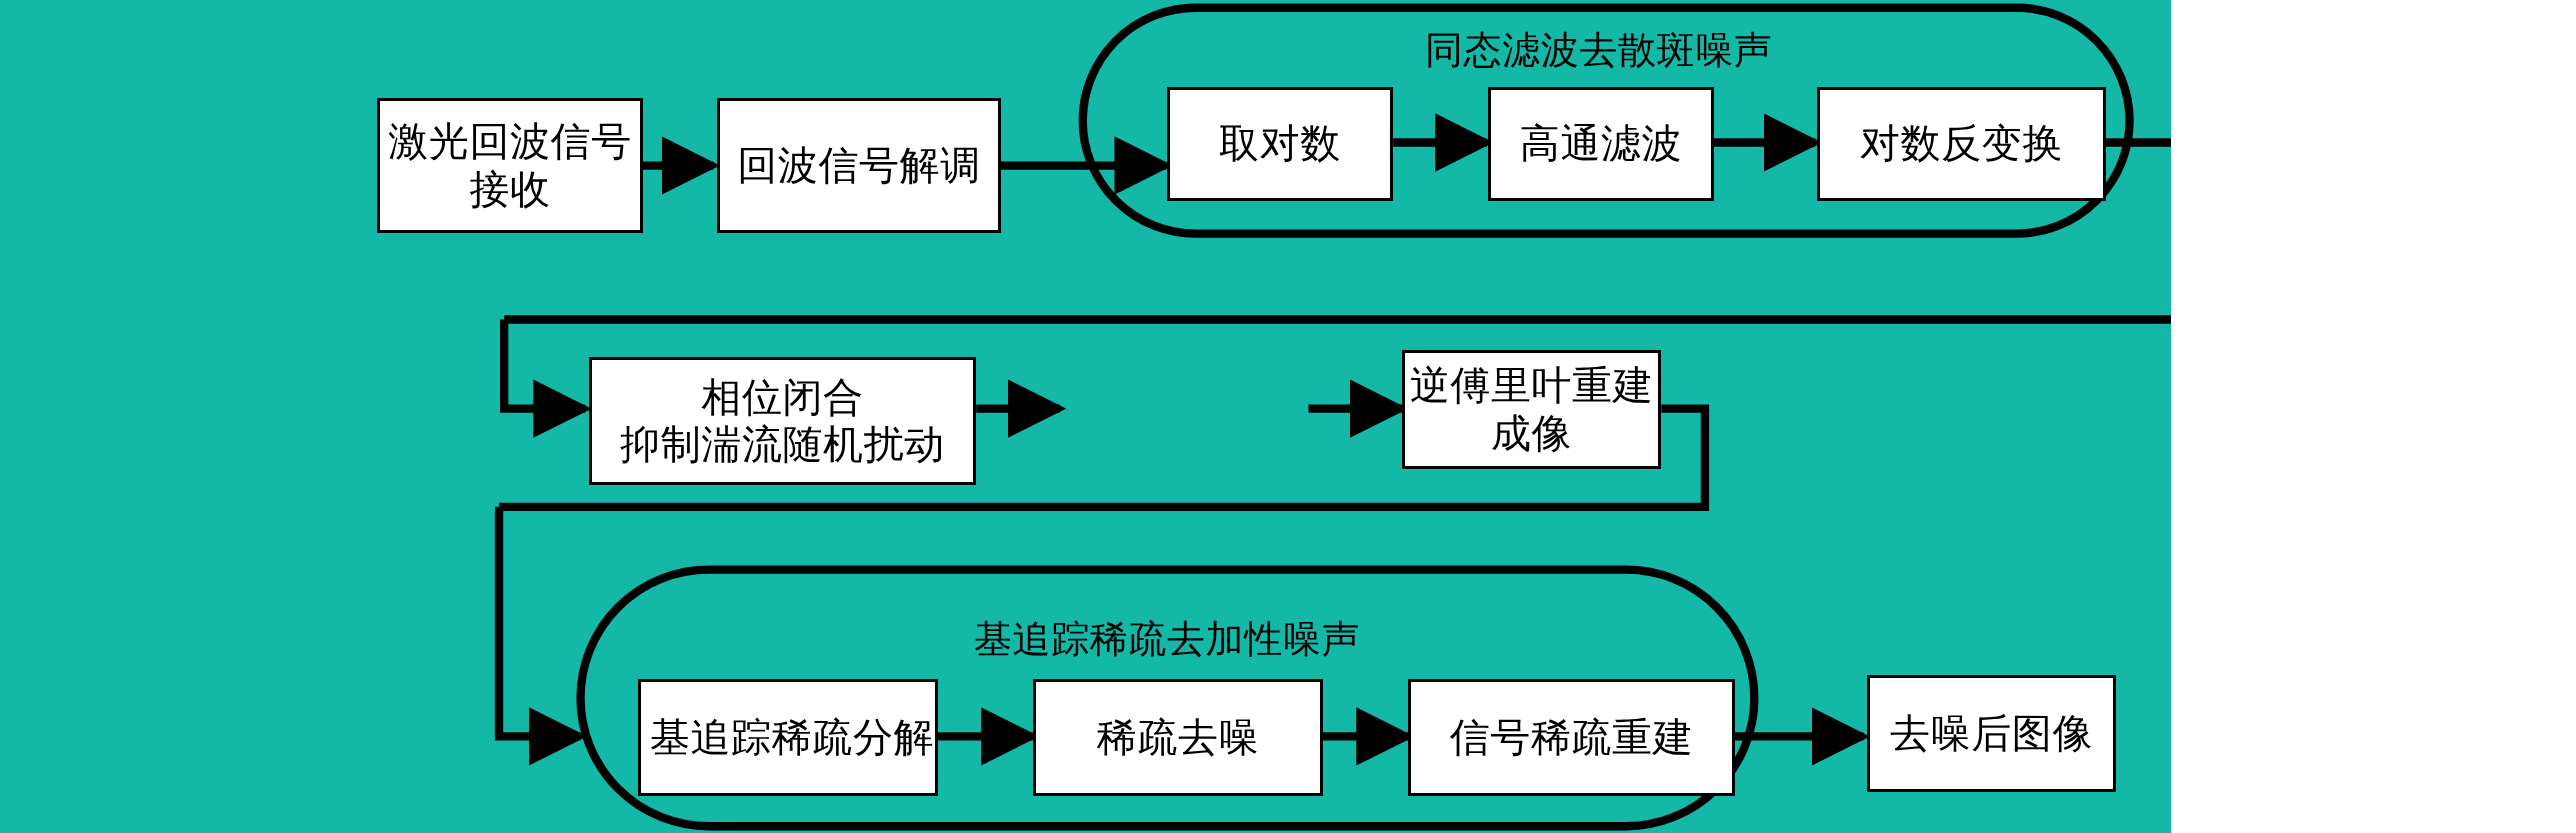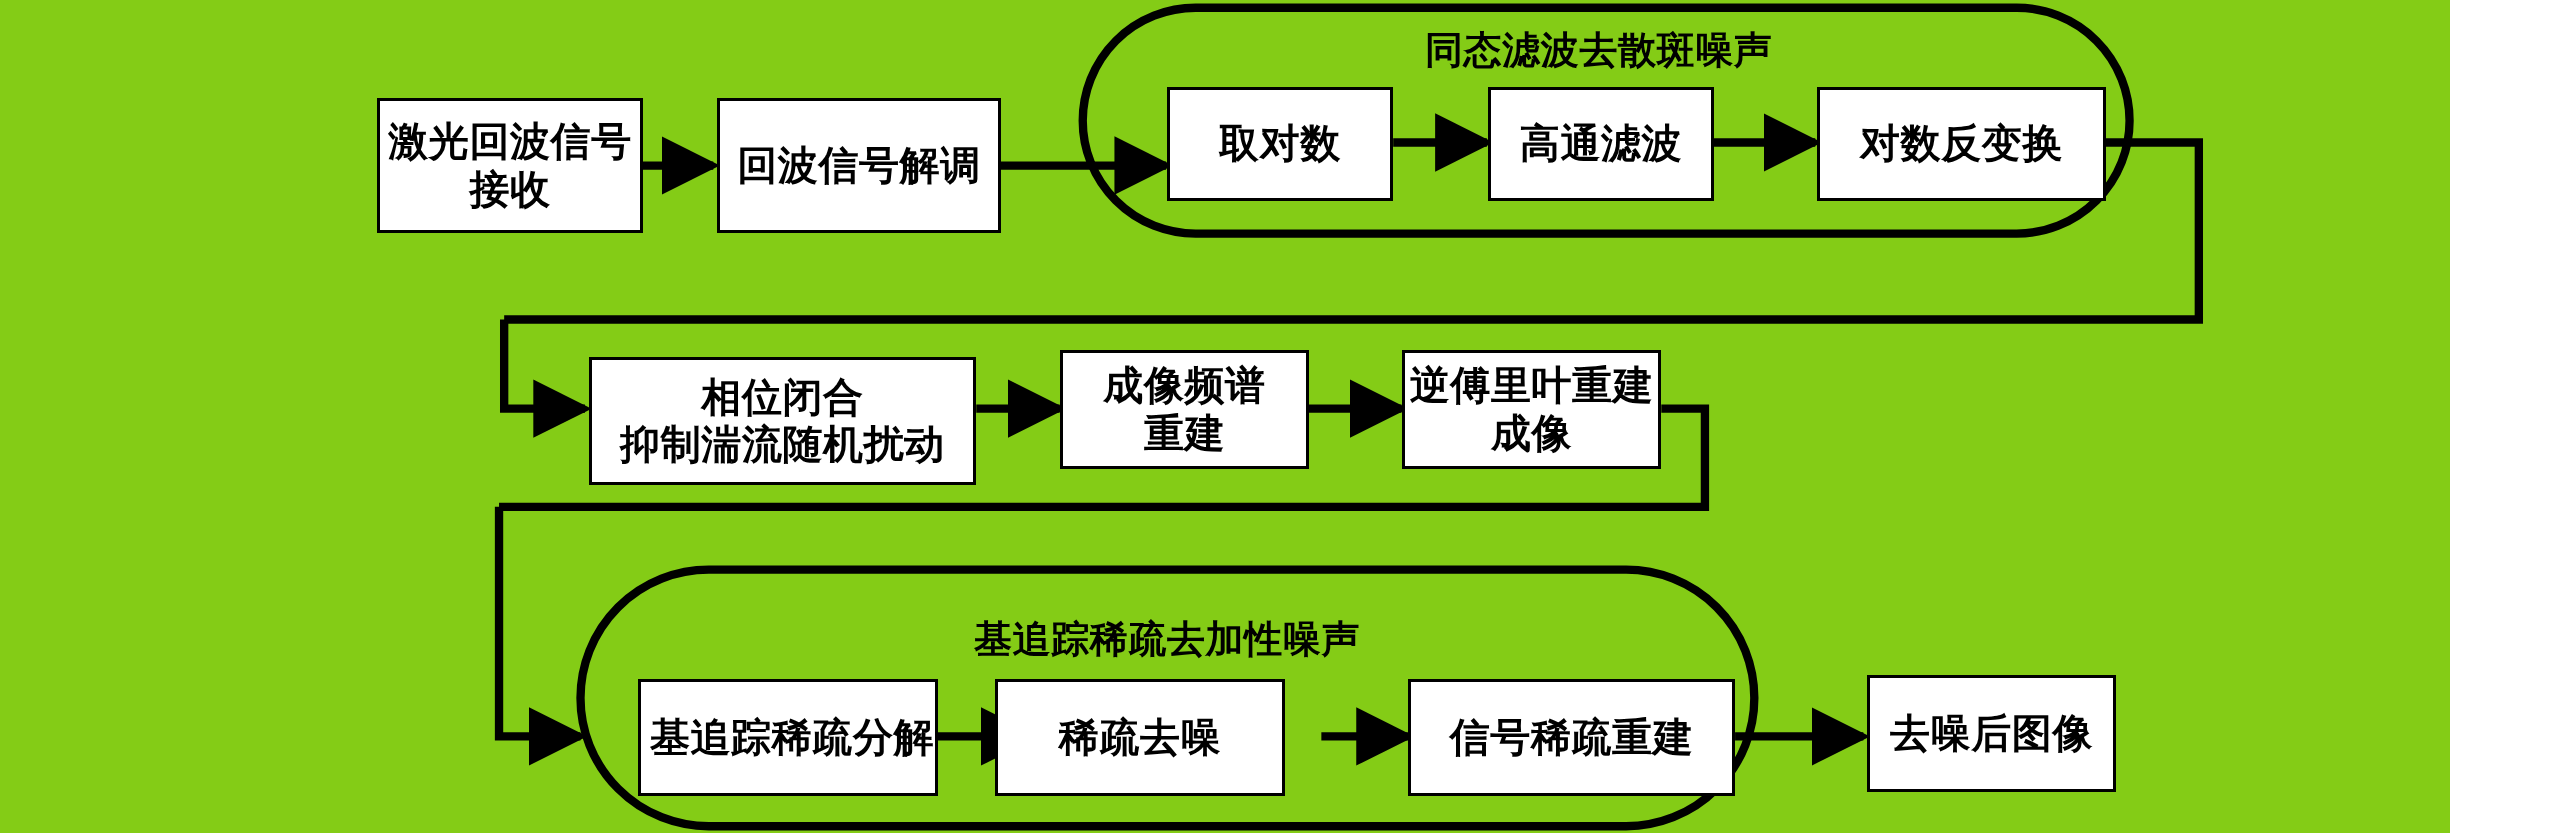--- a/index.html
+++ b/index.html
@@ -5,25 +5,24 @@
   html, body {
     margin: 0;
     padding: 0;
     background: #ffffff;
   }
   body {
     font-family: "Liberation Serif", "DejaVu Serif", serif;
   }
   #canvas {
     position: relative;
-    width: 2450px;
+    width: 2171px;
     height: 834px;
-    background: #84cc16;
+    background: #14b8a6;
     overflow: hidden;
-    font-weight: bold;
   }
   svg.wires {
     position: absolute;
     left: 0;
     top: 0;
     width: 2576px;
     height: 834px;
     pointer-events: none;
   }
   .node {
@@ -113,28 +112,26 @@
 
   <div class="node" style="left:1167px; top:87px; width:226px; height:114px;">取对数</div>
 
   <div class="node" style="left:1488px; top:87px; width:226px; height:114px;">高通滤波</div>
 
   <div class="node" style="left:1817px; top:87px; width:289px; height:114px;">对数反变换</div>
 
   <div class="node" style="left:589px; top:357px; width:387px; height:128px;">相位闭合
 抑制湍流随机扰动</div>
 
-  <div class="node" style="left:1060px; top:350px; width:249px; height:119px;">成像频谱
-重建</div>
 
   <div class="node" style="left:1402px; top:350px; width:259px; height:119px;">逆傅里叶重建
 成像</div>
 
   <div class="node" style="left:638px; top:679px; width:300px; height:117px;padding-left:8px;">基追踪稀疏分解</div>
 
-  <div class="node" style="left:995px; top:679px; width:290px; height:117px;">稀疏去噪</div>
+  <div class="node" style="left:1033px; top:679px; width:290px; height:117px;">稀疏去噪</div>
 
   <div class="node" style="left:1408px; top:679px; width:327px; height:117px;">信号稀疏重建</div>
 
   <div class="node" style="left:1867px; top:675px; width:249px; height:117px;">去噪后图像</div>
 
 </div>
 
 
 </body></html>

